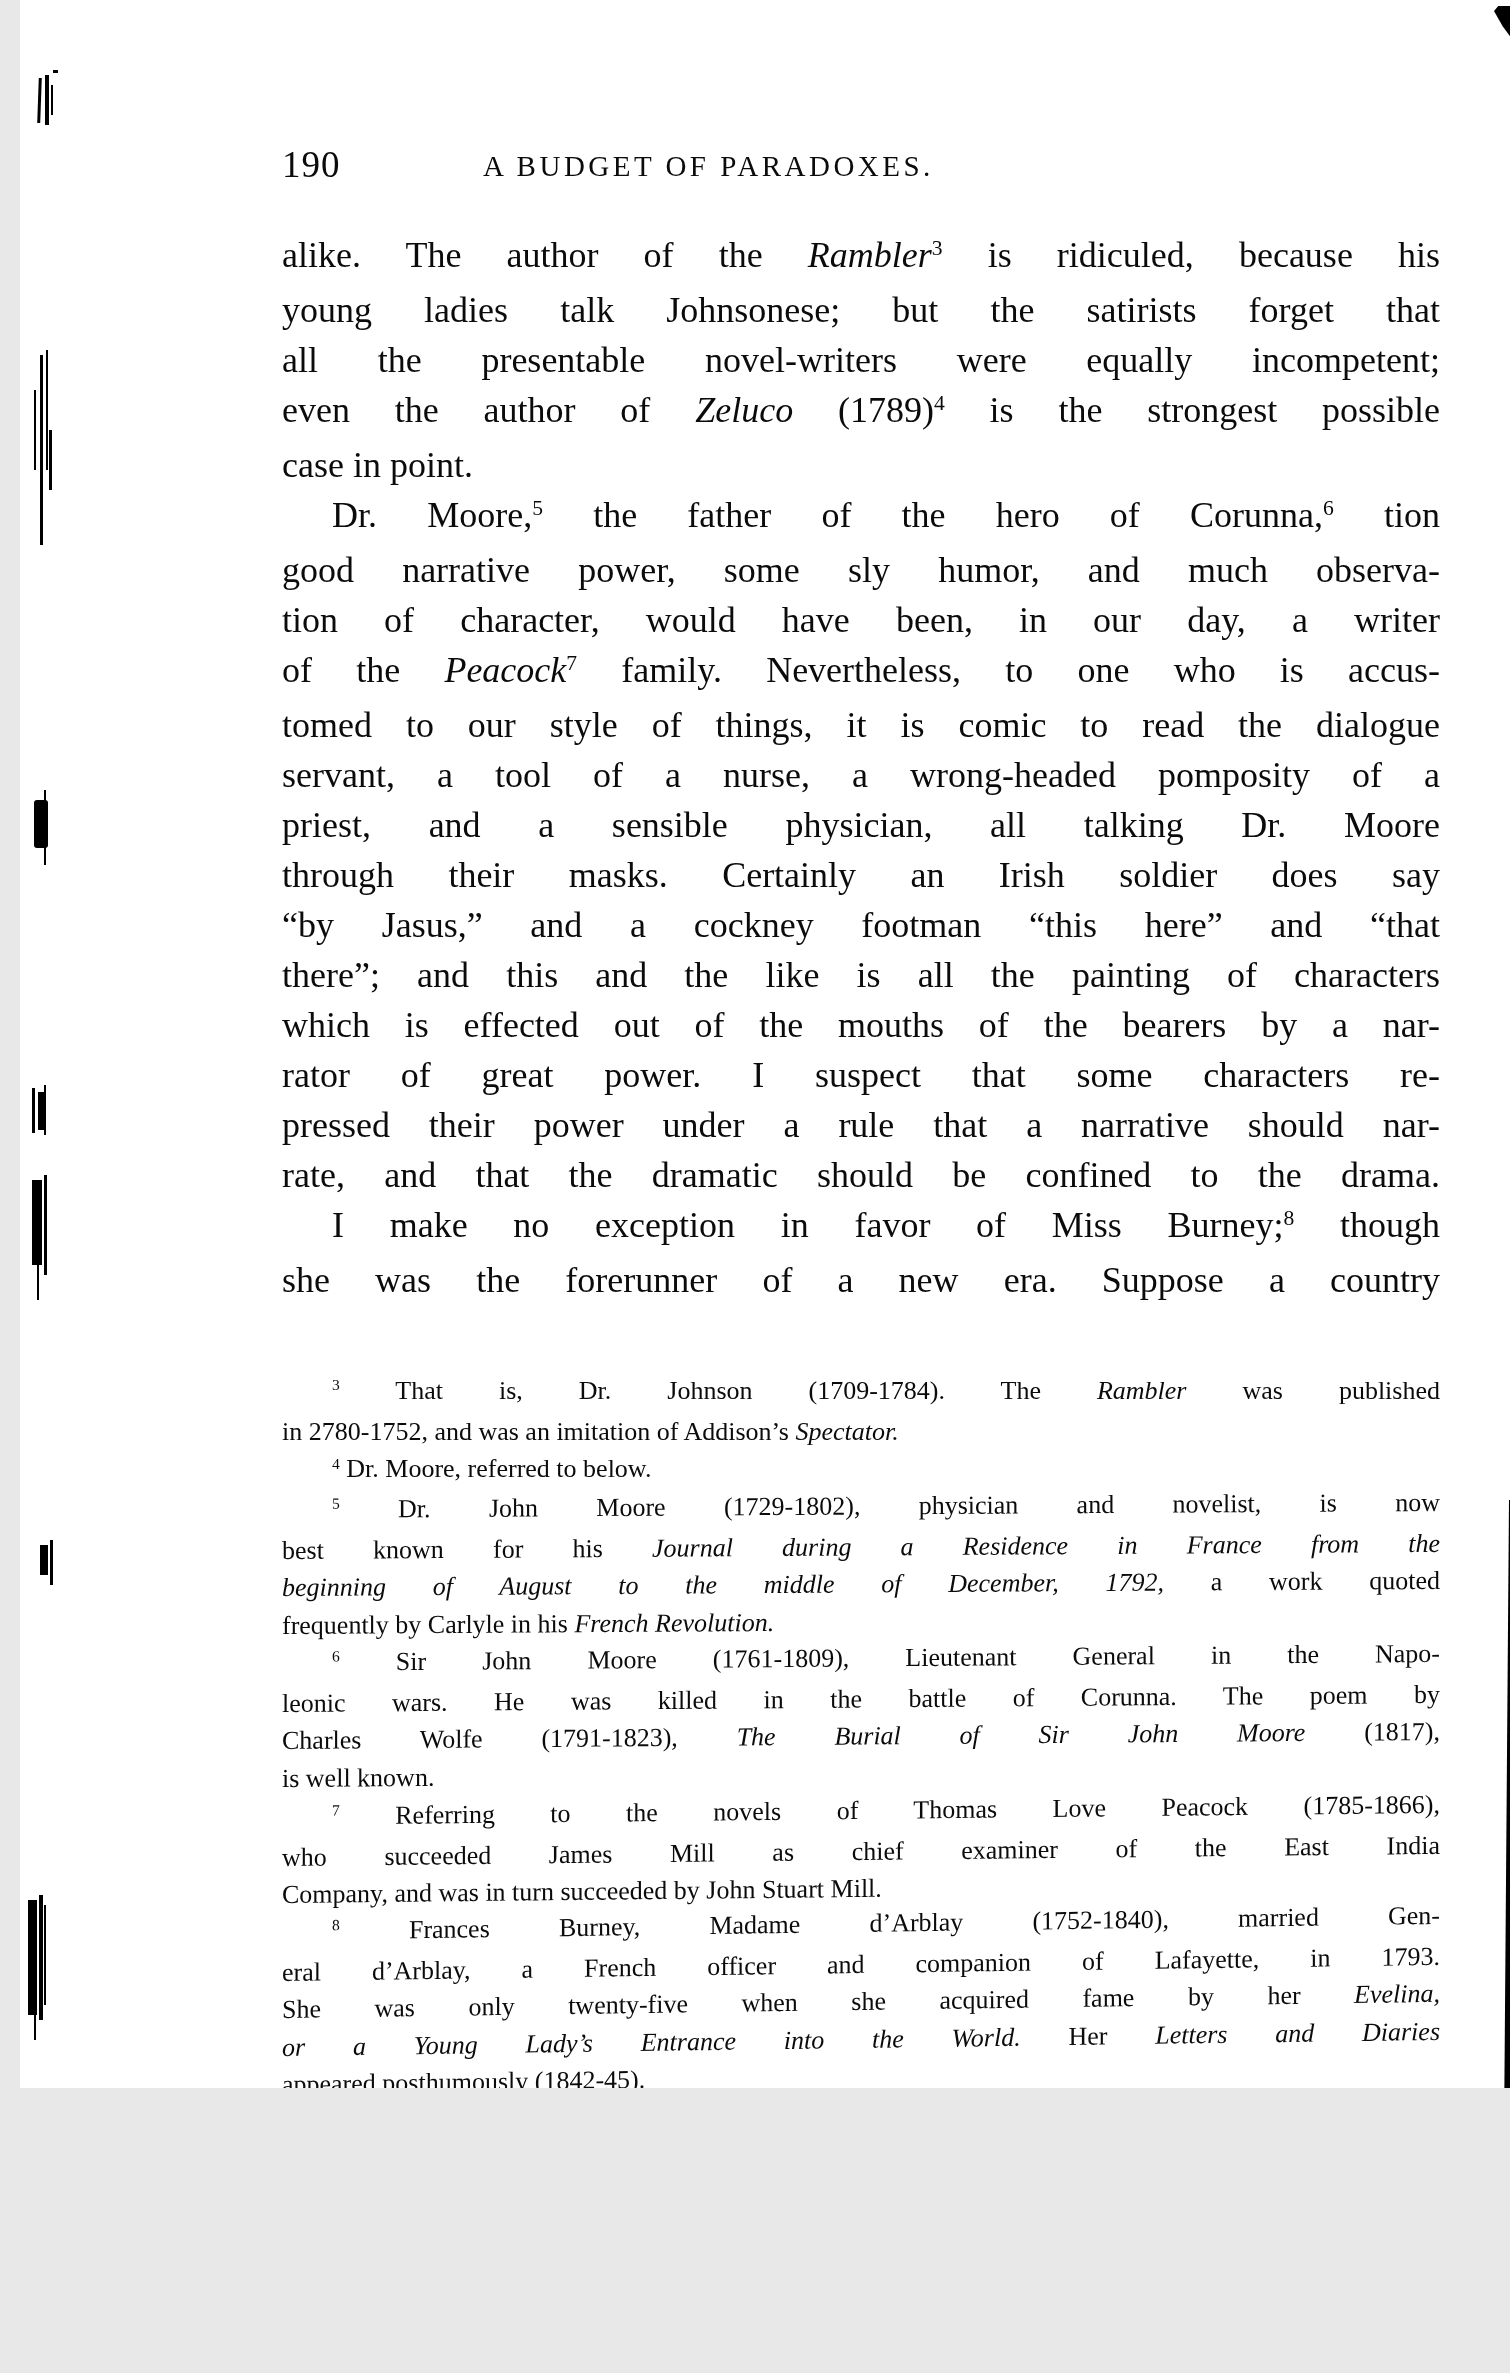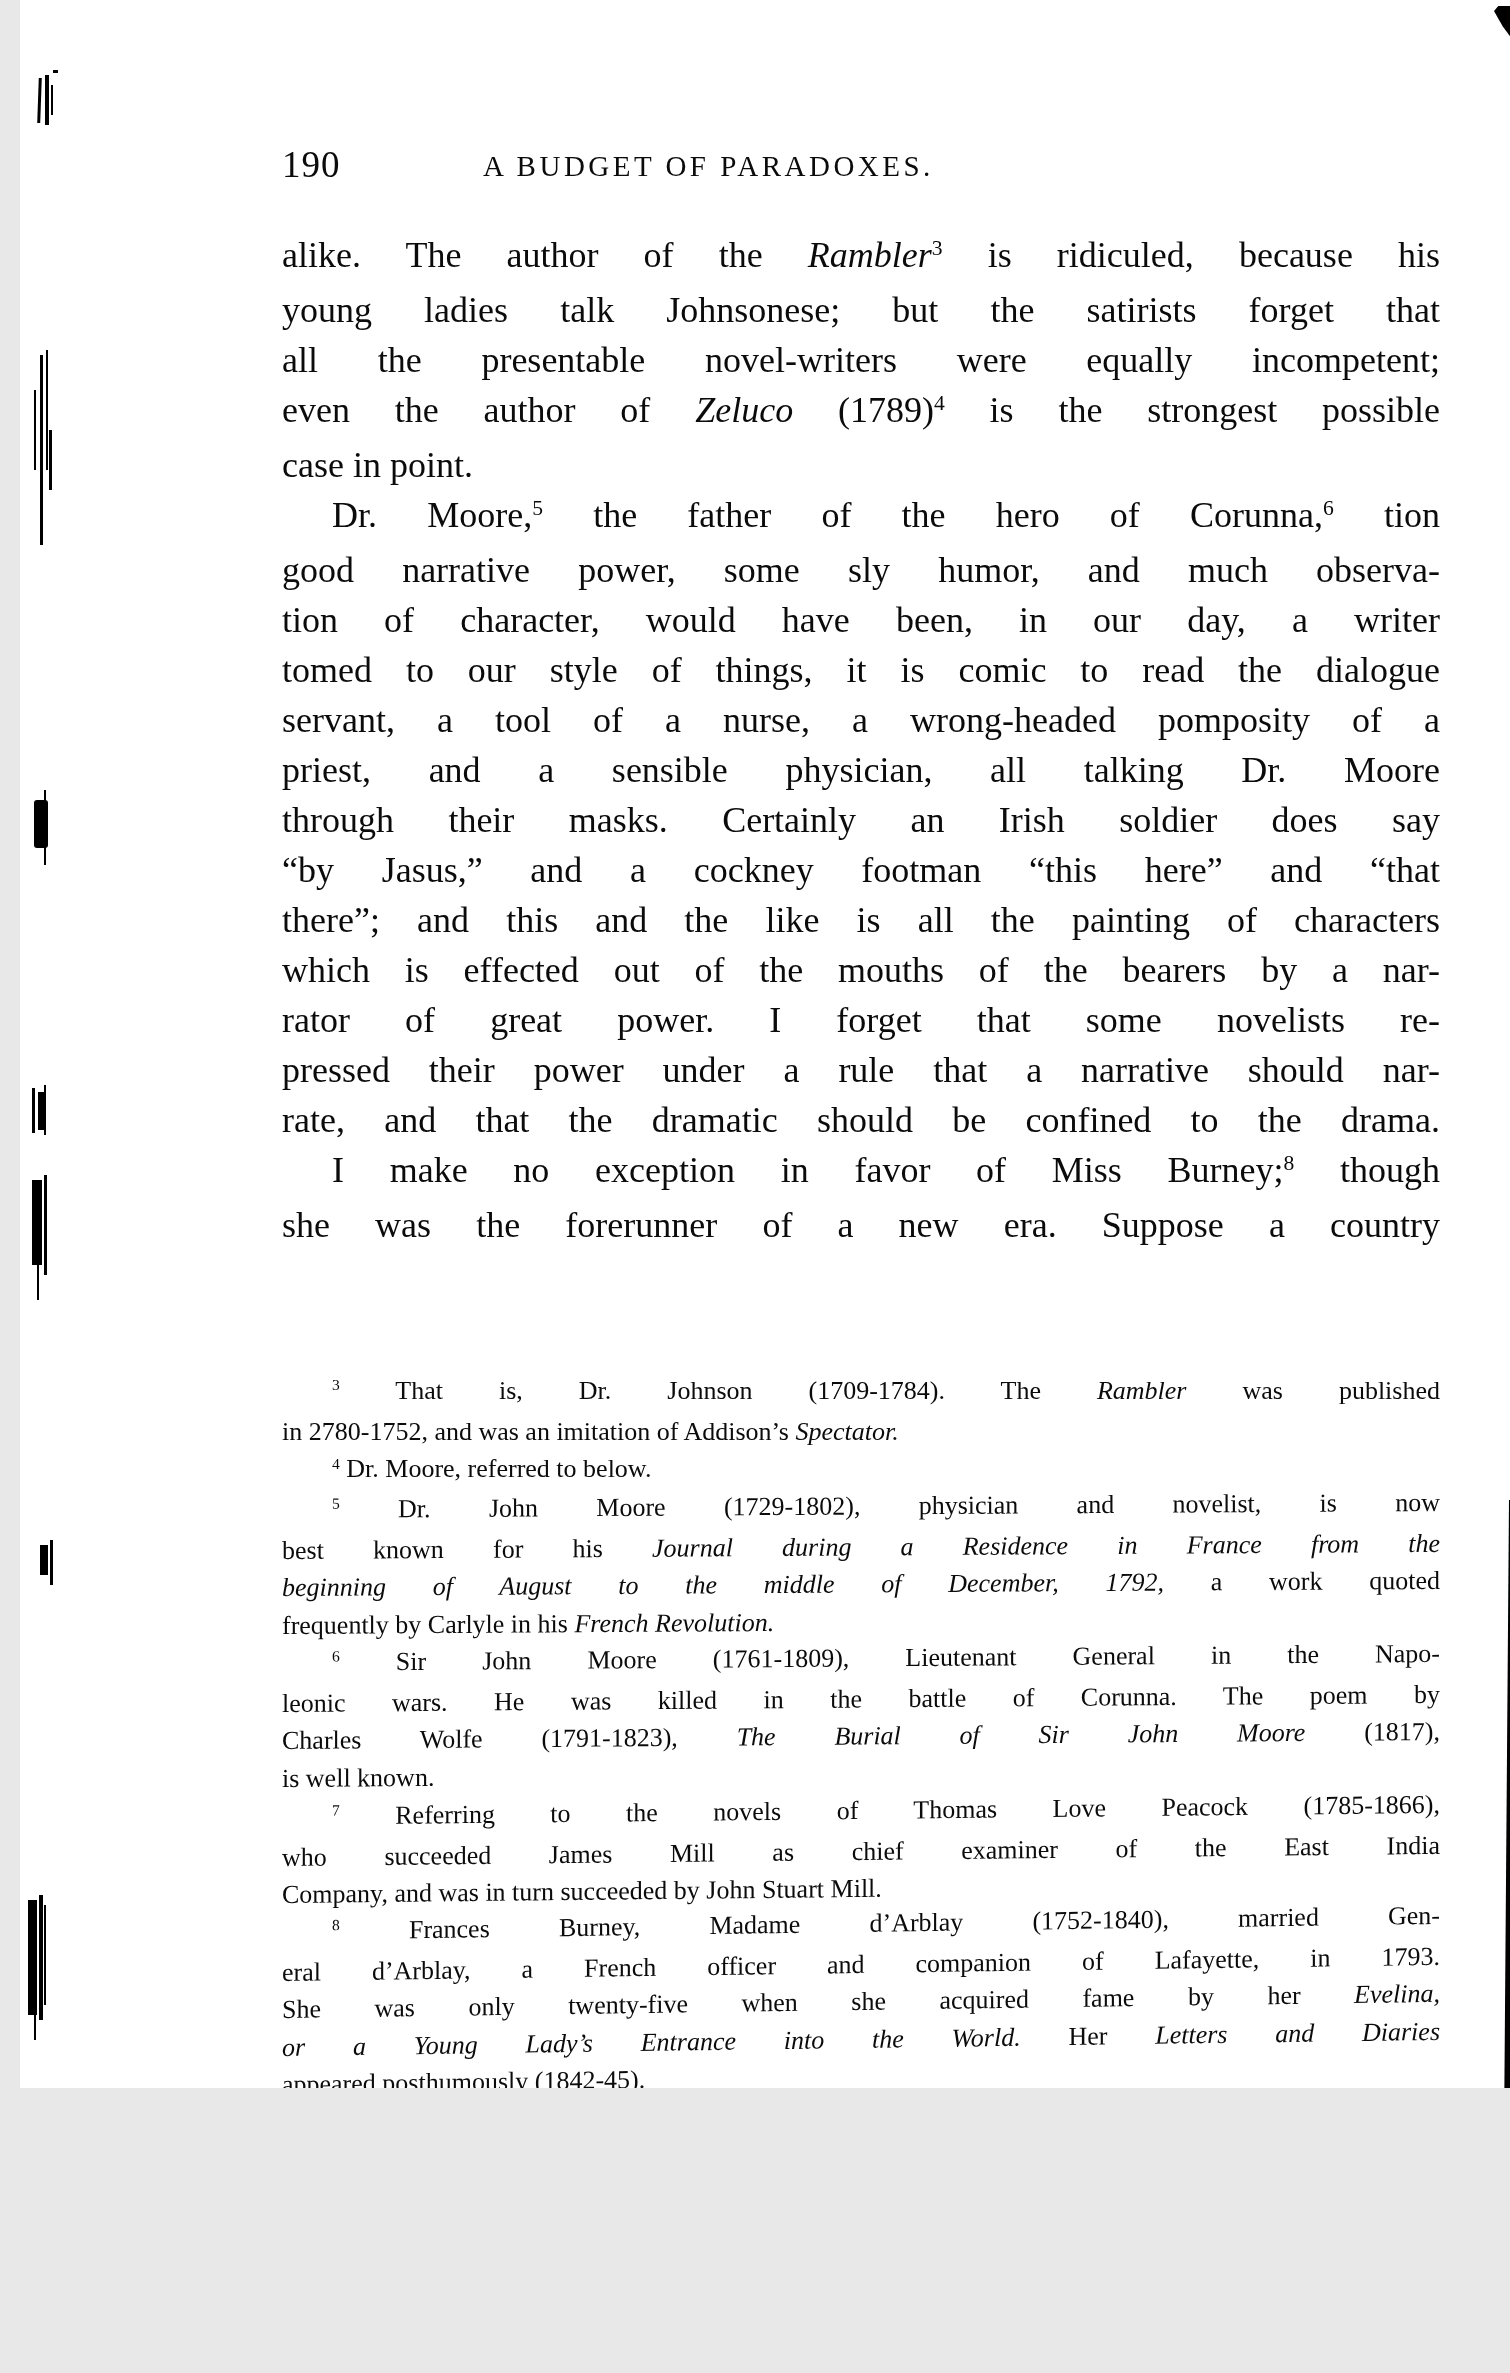--- a/index.html
+++ b/index.html
@@ -59,28 +59,29 @@
 
   <div class="textblock">
       <div class="line"><span>alike.  The author of the </span><span class="it">Rambler</span><span class="sup">3</span><span> is ridiculed, because his</span></div>
       <div class="line"><span>young ladies talk Johnsonese; but the satirists forget that</span></div>
       <div class="line"><span>all the presentable novel-writers were equally incompetent;</span></div>
       <div class="line"><span>even the author of </span><span class="it">Zeluco</span><span> (1789)</span><span class="sup">4</span><span> is the strongest possible</span></div>
       <div class="line nj"><span>case in point.</span></div>
       <div class="line ind"><span>Dr. Moore,</span><span class="sup">5</span><span> the father of the hero of Corunna,</span><span class="sup">6</span><span> tion</span></div>
       <div class="line"><span>good narrative power, some sly humor, and much observa-</span></div>
       <div class="line"><span>tion of character, would have been, in our day, a writer</span></div>
+      <div class="line"><span>of the </span><span class="it">Peacock</span><span class="sup">7</span><span> family.  Nevertheless, to one who is accus-</span></div>
       <div class="line"><span>tomed to our style of things, it is comic to read the dialogue</span></div>
       <div class="line"><span>servant, a tool of a nurse, a wrong-headed pomposity of a</span></div>
       <div class="line"><span>priest, and a sensible physician, all talking Dr. Moore</span></div>
       <div class="line"><span>through their masks.  Certainly an Irish soldier does say</span></div>
       <div class="line"><span>“by Jasus,” and a cockney footman “this here” and “that</span></div>
       <div class="line"><span>there”; and this and the like is all the painting of characters</span></div>
       <div class="line"><span>which is effected out of the mouths of the bearers by a nar-</span></div>
-      <div class="line"><span>rator of great power.  I forget that some novelists re-</span></div>
+      <div class="line"><span>rator of great power.  I suspect that some characters re-</span></div>
       <div class="line"><span>pressed their power under a rule that a narrative should nar-</span></div>
       <div class="line"><span>rate, and that the dramatic should be confined to the drama.</span></div>
       <div class="line ind"><span>I make no exception in favor of Miss Burney;</span><span class="sup">8</span><span> though</span></div>
       <div class="line"><span>she was the forerunner of a new era.  Suppose a country</span></div>
     </div>
 
   <div class="fnblock" id="footnotes">
       <div class="fngroup">
         <div class="line ind"><span class="sup">3</span><span> That is, Dr. Johnson (1709-1784).  The </span><span class="it">Rambler</span><span> was published</span></div>
         <div class="line nj"><span>in 2780-1752, and was an imitation of Addison’s </span><span class="it">Spectator.</span></div>

